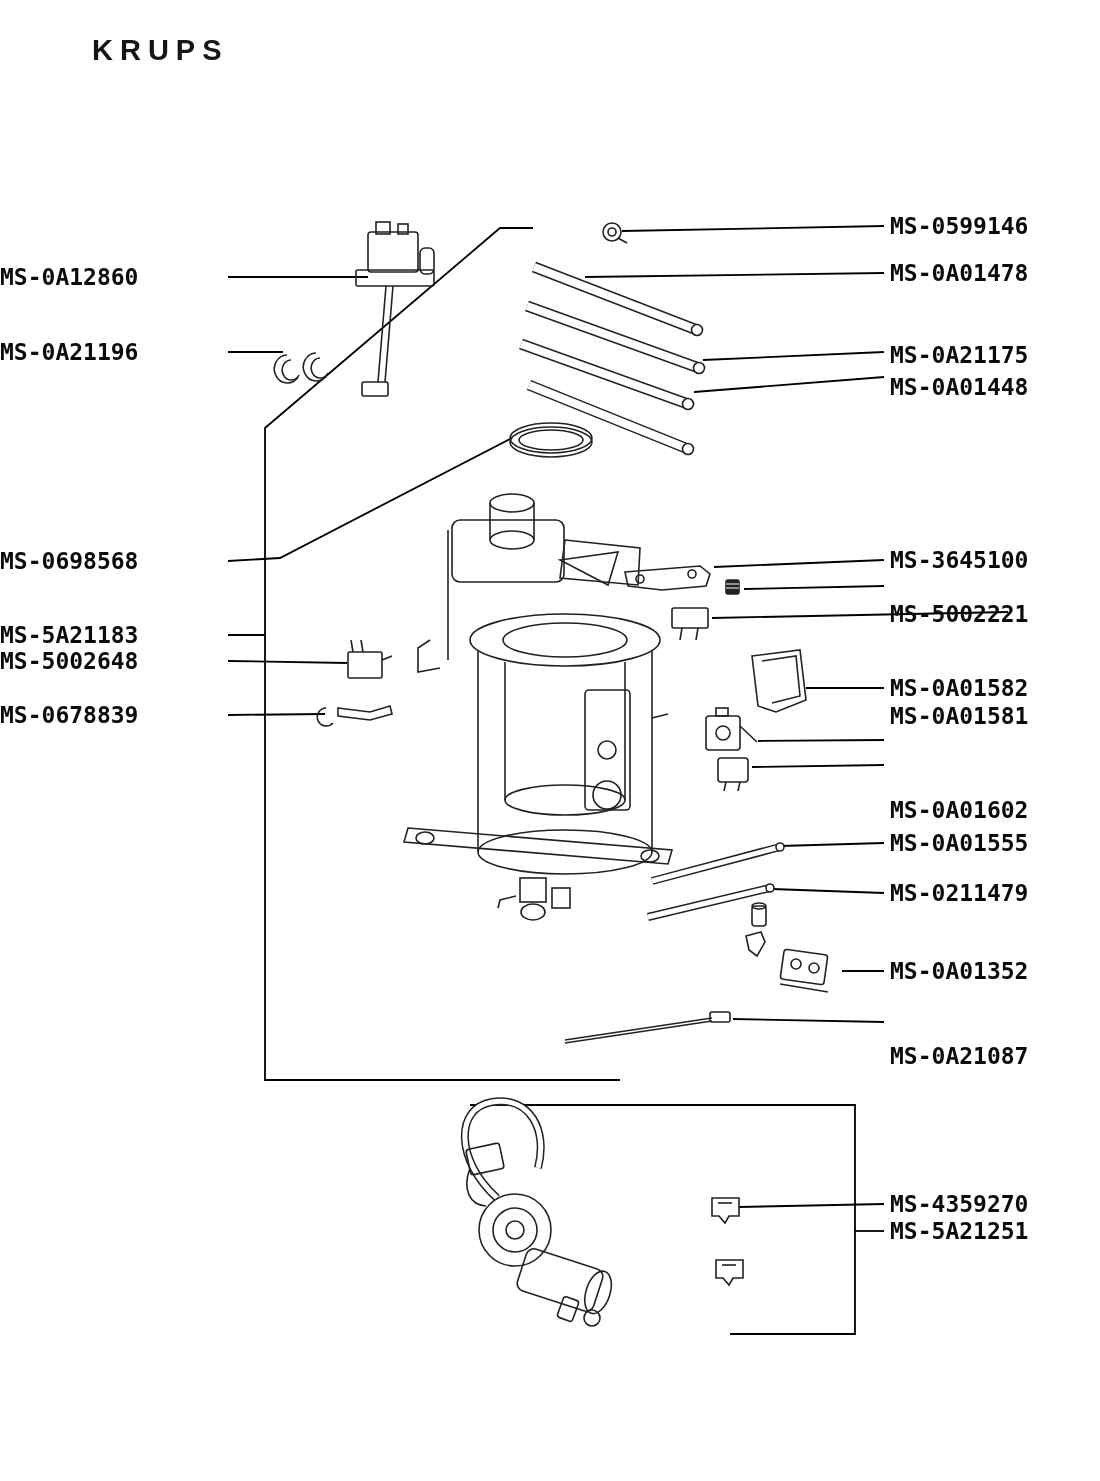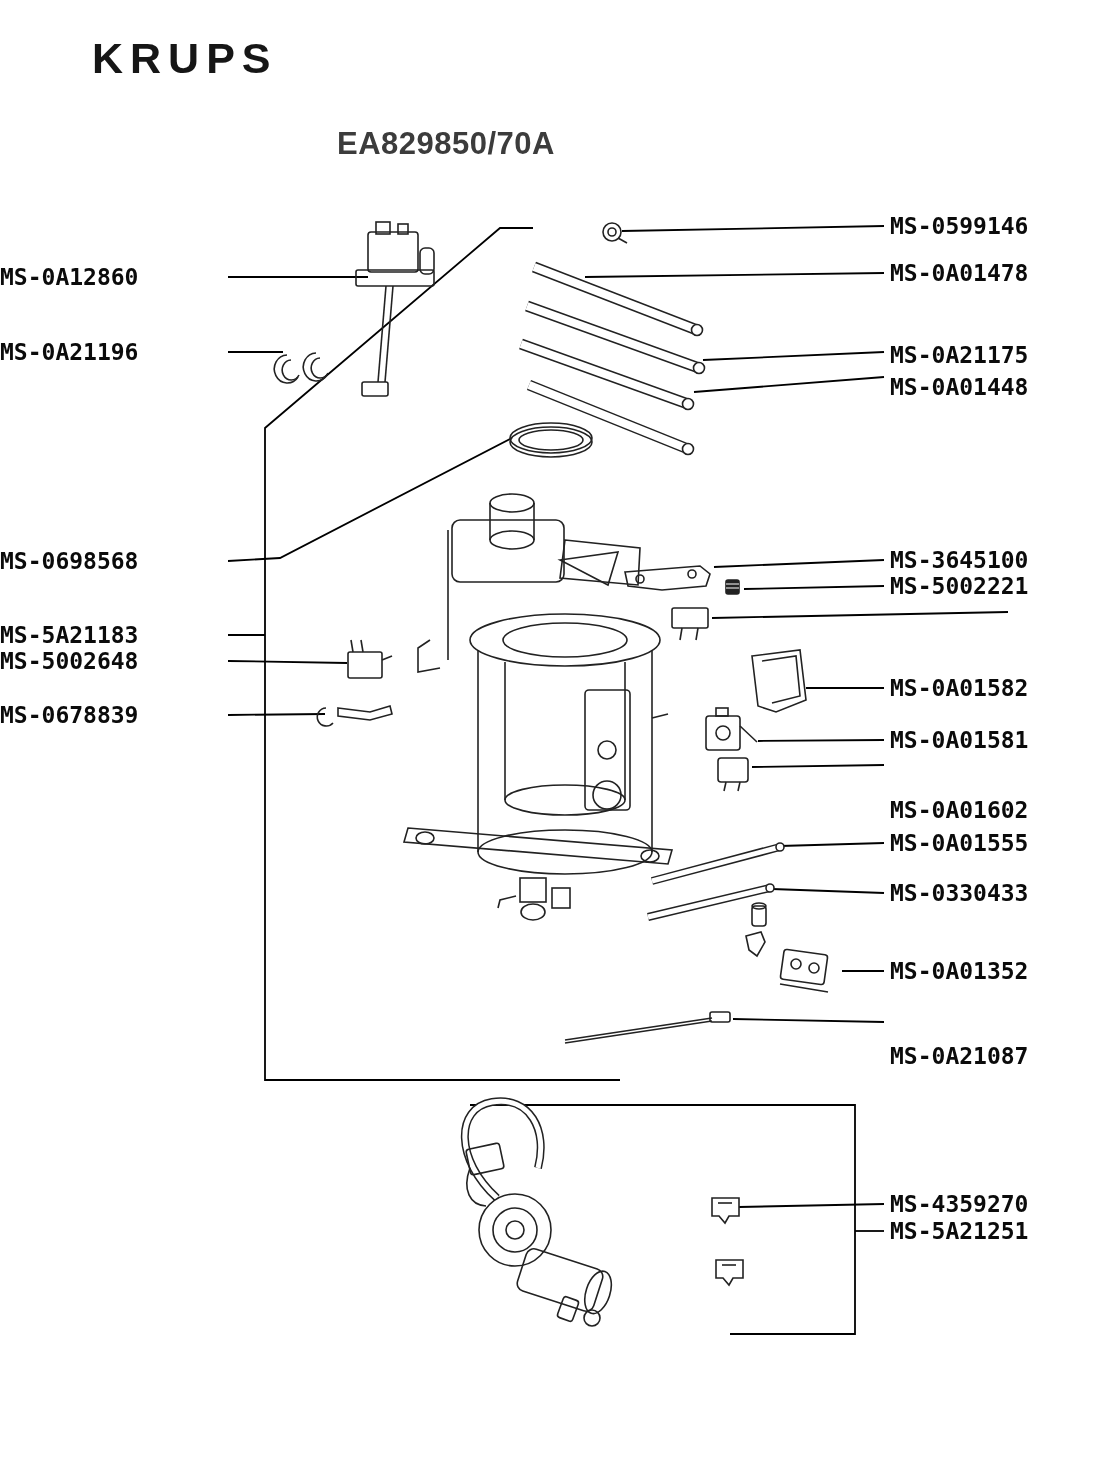--- a/index.html
+++ b/index.html
@@ -1,34 +1,33 @@
 <!DOCTYPE html>
 <html><head>
 <meta charset="utf-8">
 <style>
   html,body{margin:0;padding:0;background:#ffffff;}
   .page{position:relative;width:1100px;height:1481px;background:#ffffff;overflow:hidden;
         font-family:"DejaVu Sans Mono",monospace;}
   .brand{position:absolute;left:92px;top:34px;font-family:"Liberation Sans",sans-serif;
-         font-weight:bold;font-size:43px;letter-spacing:7px;color:#161616;}
+         font-weight:bold;font-size:29px;letter-spacing:7px;color:#161616;}
   .model{position:absolute;left:337px;top:126px;font-family:"Liberation Sans",sans-serif;
          font-weight:bold;font-size:31px;color:#3c3c3c;letter-spacing:.5px;}
   .art{position:absolute;left:0;top:0;}
   .part-label{position:absolute;font-weight:bold;font-size:23px;color:#0b0b0b;
               white-space:nowrap;line-height:22px;}
   .part-label.left{left:0;width:224px;text-align:left;}
   .part-label.right{left:890px;}
 </style>
 </head>
 <body>
 
 <div class="page">
 
   <div class="brand">KRUPS</div>
-  <div class="model">EA829850/70A</div>
 
   <svg class="art" width="1100" height="1481" viewBox="0 0 1100 1481">
 
     <g stroke="#000" stroke-width="1.8" fill="none">
 
       <line x1="228" y1="277" x2="368" y2="277"></line>
       <line x1="228" y1="352" x2="283" y2="352"></line>
       <polyline points="228,561 280,558 512,438"></polyline>
       <line x1="228" y1="635" x2="265" y2="635"></line>
       <line x1="228" y1="661" x2="347" y2="663"></line>
@@ -251,24 +250,24 @@
   <div class="part-label left" style="top:550px">MS-0698568</div>
   <div class="part-label left" style="top:624px">MS-5A21183</div>
   <div class="part-label left" style="top:650px">MS-5002648</div>
   <div class="part-label left" style="top:704px">MS-0678839</div>
 
   <div class="part-label right" style="top:215px">MS-0599146</div>
   <div class="part-label right" style="top:262px">MS-0A01478</div>
   <div class="part-label right" style="top:344px">MS-0A21175</div>
   <div class="part-label right" style="top:376px">MS-0A01448</div>
   <div class="part-label right" style="top:549px">MS-3645100</div>
-  <div class="part-label right" style="top:575px">MS-5002221</div>
+  <div class="part-label right" style="top:603px">MS-5002221</div>
   <div class="part-label right" style="top:677px">MS-0A01582</div>
-  <div class="part-label right" style="top:729px">MS-0A01581</div>
+  <div class="part-label right" style="top:705px">MS-0A01581</div>
   <div class="part-label right" style="top:799px">MS-0A01602</div>
   <div class="part-label right" style="top:832px">MS-0A01555</div>
-  <div class="part-label right" style="top:882px">MS-0330433</div>
+  <div class="part-label right" style="top:882px">MS-0211479</div>
   <div class="part-label right" style="top:960px">MS-0A01352</div>
   <div class="part-label right" style="top:1045px">MS-0A21087</div>
   <div class="part-label right" style="top:1193px">MS-4359270</div>
   <div class="part-label right" style="top:1220px">MS-5A21251</div>
 
 </div>
 
 </body></html>

